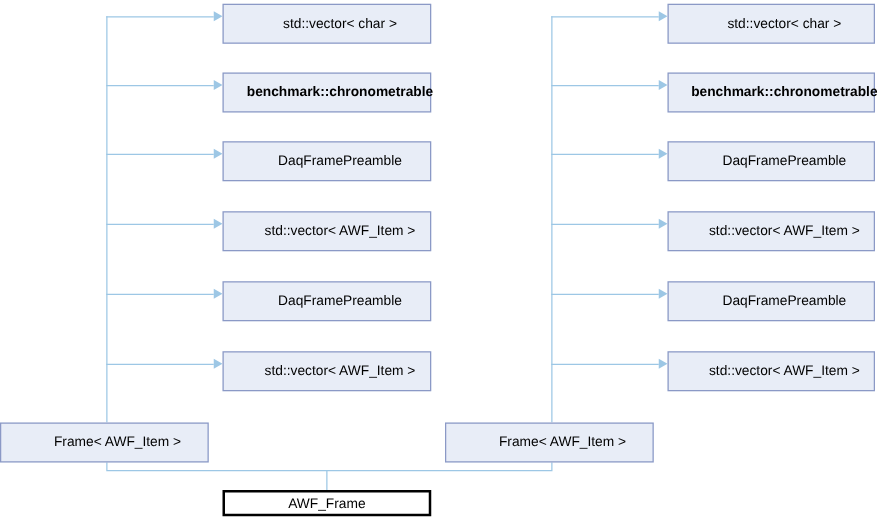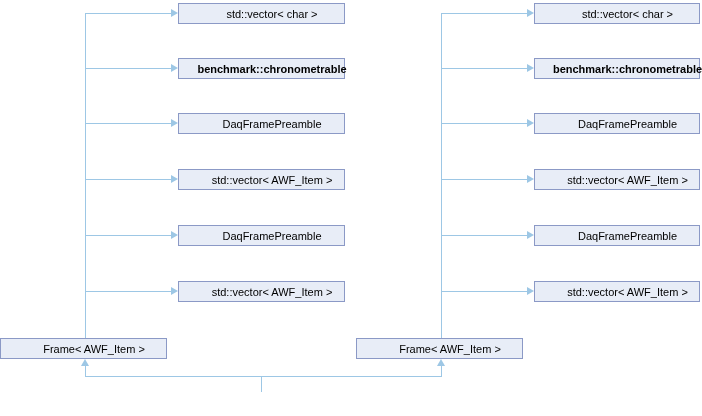--- a/index.html
+++ b/index.html
@@ -9,21 +9,21 @@
     height: 416px;
     background: var(--background, #ffffff);
     font-family: "Liberation Sans", "DejaVu Sans", sans-serif;
     font-size: 11px;
     color: var(--text, #000000);
     overflow: hidden;
   }
   .node {
     position: absolute;
     box-sizing: border-box;
-    height: 21px;
+    height: 32px;
     background: var(--node-fill, #e8edf7);
     border: 1px solid var(--node-border, #8b99c6);
     display: flex;
     align-items: center;
     justify-content: center;
     white-space: nowrap;
     cursor: pointer;
     padding-left: 21px;
   }
   .main-node {
@@ -115,14 +115,15 @@
   <div class="node rbox row0">std::vector&lt; char &gt;</div>
   <div class="node rbox row1">benchmark::chronometrable</div>
   <div class="node rbox row2">DaqFramePreamble</div>
   <div class="node rbox row3">std::vector&lt; AWF_Item &gt;</div>
   <div class="node rbox row4">DaqFramePreamble</div>
   <div class="node rbox row5">std::vector&lt; AWF_Item &gt;</div>
 
   <div class="node" style="left:0px; top:338px; width:167px;">Frame&lt; AWF_Item &gt;</div>
   <div class="node" style="left:356px; top:338px; width:167px;">Frame&lt; AWF_Item &gt;</div>
 
+  <div class="main-node" style="left:178px; top:392px; width:167px;">AWF_Frame</div>
 
 </div>
 
 </body></html>

